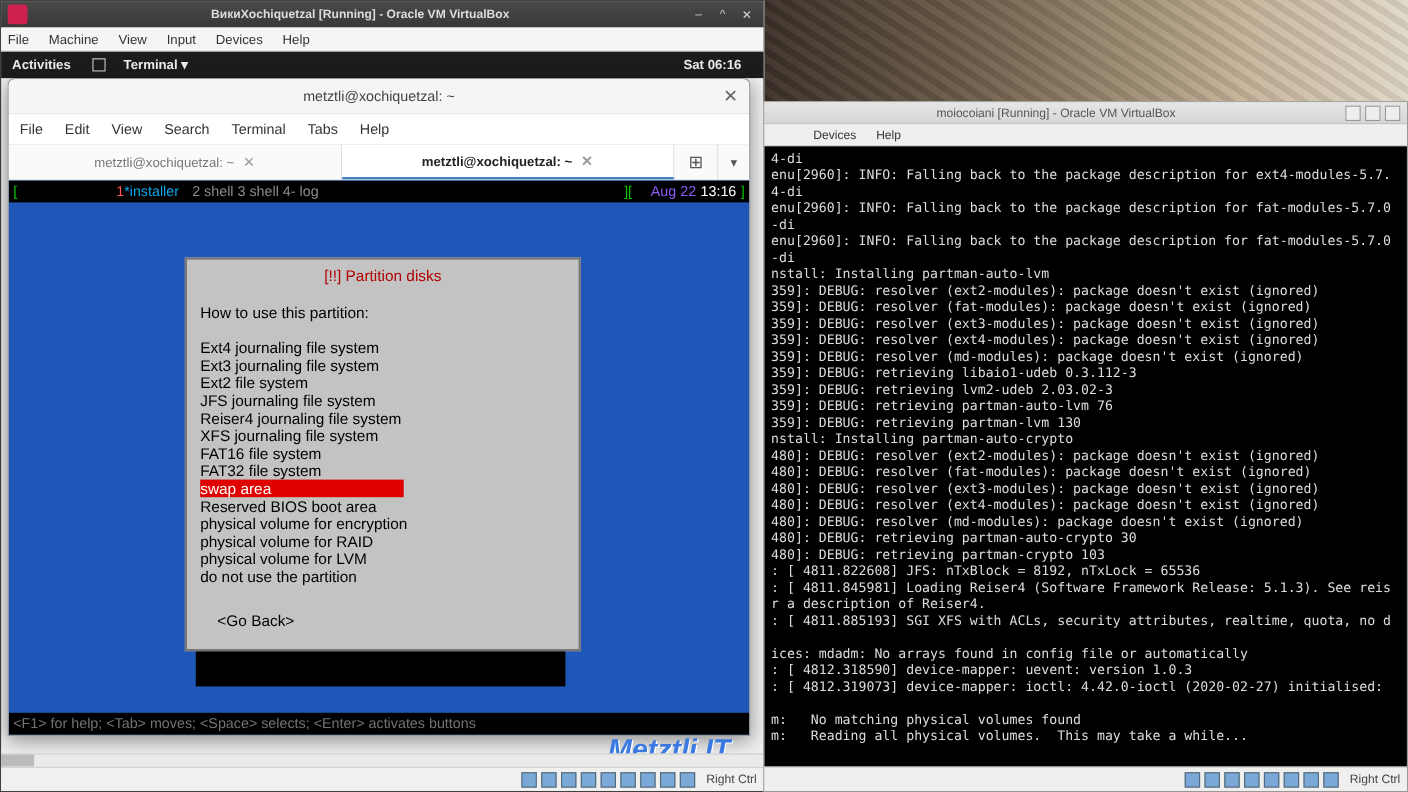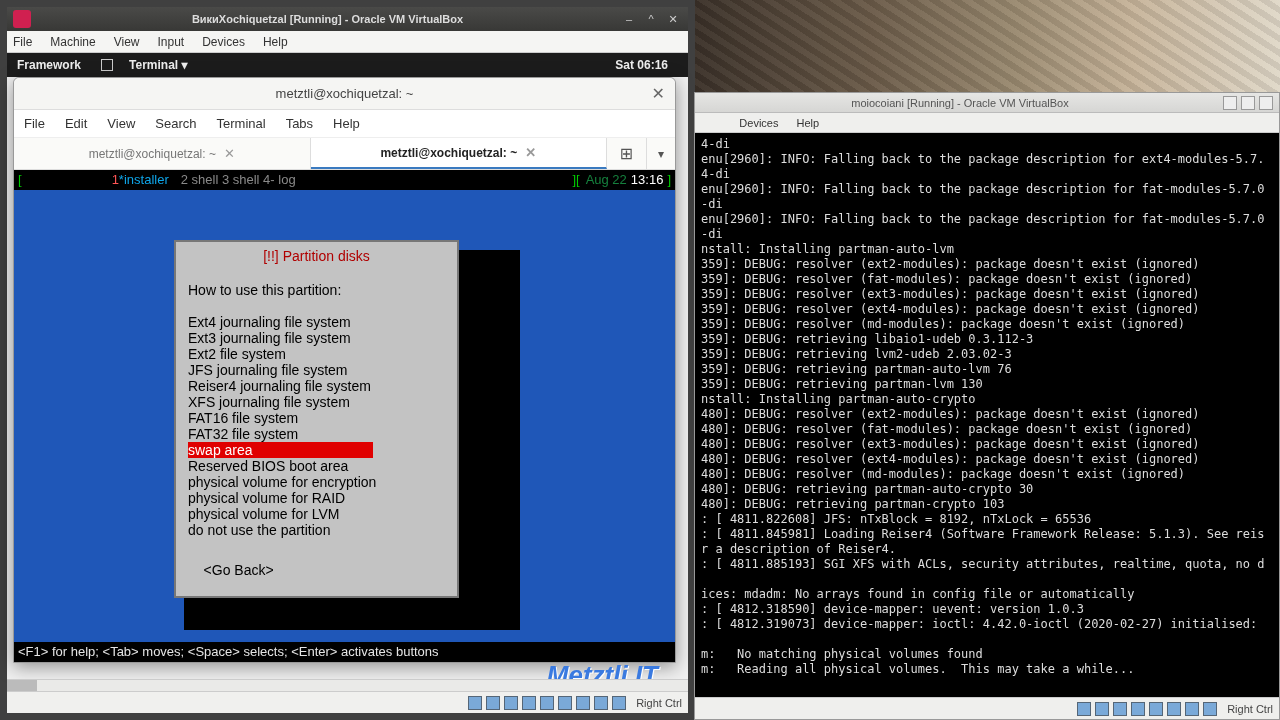--- a/index.html
+++ b/index.html
@@ -1,19 +1,19 @@
 <!DOCTYPE html>
 <html><head>
 <meta charset="utf-8">
 <style>
 * { margin: 0; padding: 0; box-sizing: border-box; font-family: sans-serif; }
 body { width: 1280px; height: 720px; background: #8a8a88; overflow: hidden; position: relative; }
 
 
-.vbox-left { position: absolute; left: 0; top: 0; width: 695px; height: 720px; background: #f0f0f0; border: 7px solid #404040; }
+.vbox-left { position: absolute; left: 0; top: 0; width: 695px; height: 720px; background: #f0f0f0; border: 1px solid #404040; }
 .vbox-titlebar { height: 24px; background: linear-gradient(#4a4a48,#383836); color: #ddd; display: flex; align-items: center; padding: 0 6px; font-size: 11px; }
 .vbox-titlebar .logo { width: 18px; height: 18px; background: #d02050; border-radius: 3px; margin-right: 8px; }
 .vbox-titlebar .title { flex: 1; text-align: center; font-weight: bold; }
 .vbox-titlebar .wbtn { width: 18px; height: 18px; margin-left: 4px; color: #ccc; display: flex; align-items: center; justify-content: center; cursor: pointer; }
 .vbox-menubar { height: 22px; background: #f5f5f3; border-bottom: 1px solid #ccc; display: flex; align-items: center; padding: 0 6px; font-size: 12px; color: #333; }
 .vbox-menubar span { margin-right: 18px; cursor: pointer; }
 
 
 .gnome-bar { height: 24px; background: #1c1c1c; color: #eee; display: flex; align-items: center; padding: 0 10px; font-size: 12px; }
 .gnome-bar .act { margin-right: 20px; font-weight: bold; }
@@ -35,33 +35,33 @@
 .gterm-tabs .dd { width: 28px; display: flex; align-items: center; justify-content: center; cursor: pointer; color: #555; }
 
 
 .termbody { flex: 1; background: #1f57b8; color: #fff; font-family: "DejaVu Sans Mono", monospace; font-size: 14px; position: relative; overflow: hidden; }
 .termbody .statusline { position: absolute; top: 0; left: 0; right: 0; height: 20px; background: #000; color: #5f5; font-size: 13px; padding: 2px 4px; display: flex; }
 .statusline .l { color: #0c0; }
 .statusline .num { color: #f55; }
 .statusline .sel { color: #0ea5e9; background: #000;}
 .statusline .grey { color: #8a8a8a; margin-left: 12px;}
 .statusline .r { margin-left: auto; color: #0c0; }
-.statusline .date { color: #15803d; margin-left: 6px; }
+.statusline .date { color: #8b5cf6; margin-left: 17px; }
 .statusline .time { color: #fff; margin-left: 4px; }
 
 .dialog-wrap { position: absolute; left: 160px; top: 70px; }
 .dialog-shadow { position: absolute; left: 10px; top: 10px; width: 336px; height: 380px; background: #000; }
-.dialog { position: relative; width: 285px; background: #c3c3c3; color: #000; border: 2px solid #777; padding: 6px 12px 18px 12px; }
+.dialog { position: relative; width: 360px; background: #c3c3c3; color: #000; border: 2px solid #777; padding: 6px 12px 18px 12px; }
 .dialog .dtitle { text-align: center; color: #b00000; margin-bottom: 18px; }
 .dialog .prompt { margin-bottom: 16px; }
 .dialog .option { white-space: pre; }
 .dialog .option.sel { background: #e00000; color: #fff; display: inline-block; padding-right: 120px; }
 .dialog .goback { margin-top: 24px; }
 
-.helpline { position: absolute; left: 0; right: 0; bottom: 0; height: 20px; background: #000; color: #e5e5e5; padding: 2px 4px; font-size: 13px; }
+.helpline { position: absolute; left: 0; right: 0; bottom: 0; height: 20px; background: #000; color: #737373; padding: 2px 4px; font-size: 13px; }
 
 
 .watermark { position: absolute; right: 30px; bottom: 22px; font-size: 26px; font-weight: bold; color: #3a7ae0; text-shadow: 1px 1px 0 #fff; font-style: italic; margin-top: 44px; }
 
 
 .leftscroll { position: absolute; left: 0; right: 0; bottom: 22px; height: 12px; background: #eaeae8; border-top: 1px solid #ccc; }
 .leftscroll .thumb { position: absolute; left: 0; top: 0; height: 100%; width: 30px; background: #bbb; }
 .leftstatus { position: absolute; left: 0; right: 0; bottom: 0; height: 22px; background: #f0f0ee; border-top: 1px solid #ccc; display: flex; align-items: center; justify-content: flex-end; padding: 0 6px; font-size: 11px; color: #444; gap: 4px; }
 .leftstatus .sicon { width: 14px; height: 14px; background: #7aa9d8; border: 1px solid #567; }
 
@@ -96,21 +96,21 @@
   <div class="vbox-menubar">
     <span>File</span>
     <span>Machine</span>
     <span>View</span>
     <span>Input</span>
     <span>Devices</span>
     <span>Help</span>
   </div>
 
   <div class="gnome-bar">
-    <span class="act">Framework</span>
+    <span class="act">Activities</span>
     <span class="term-ind">
       <span class="sq"></span>
       <span>Terminal ▾</span>
     </span>
     <span class="clock">Sat 06:16</span>
   </div>
 
   <div class="gterm">
     <div class="gterm-title">
       <span>metztli@xochiquetzal: ~</span>

